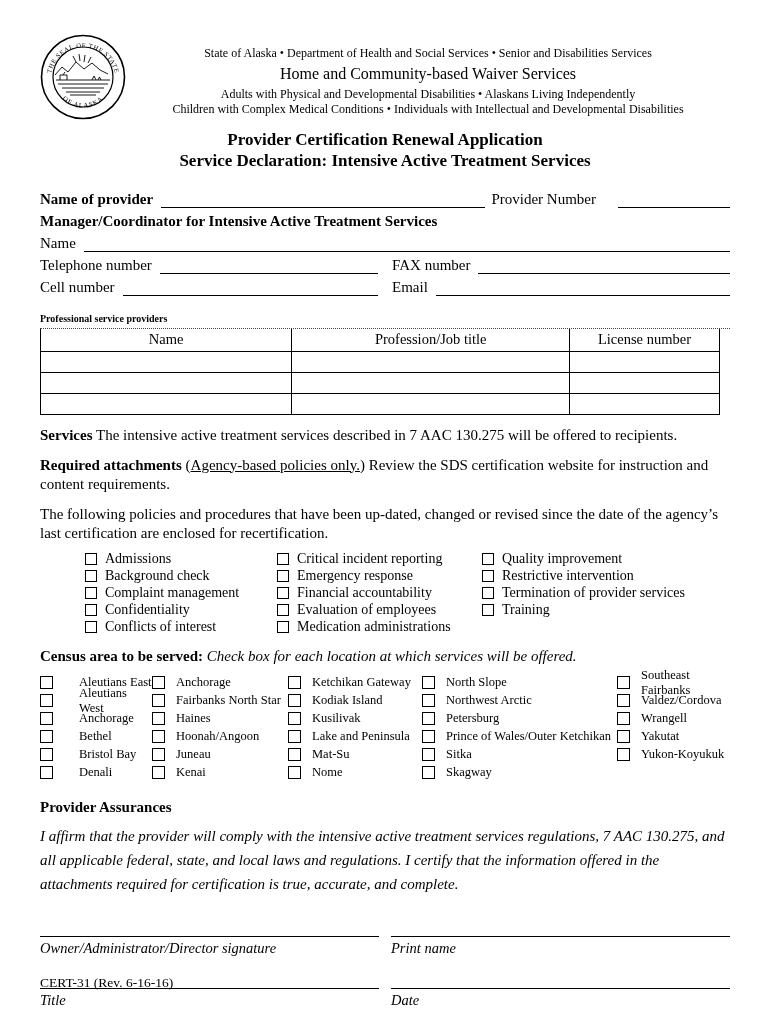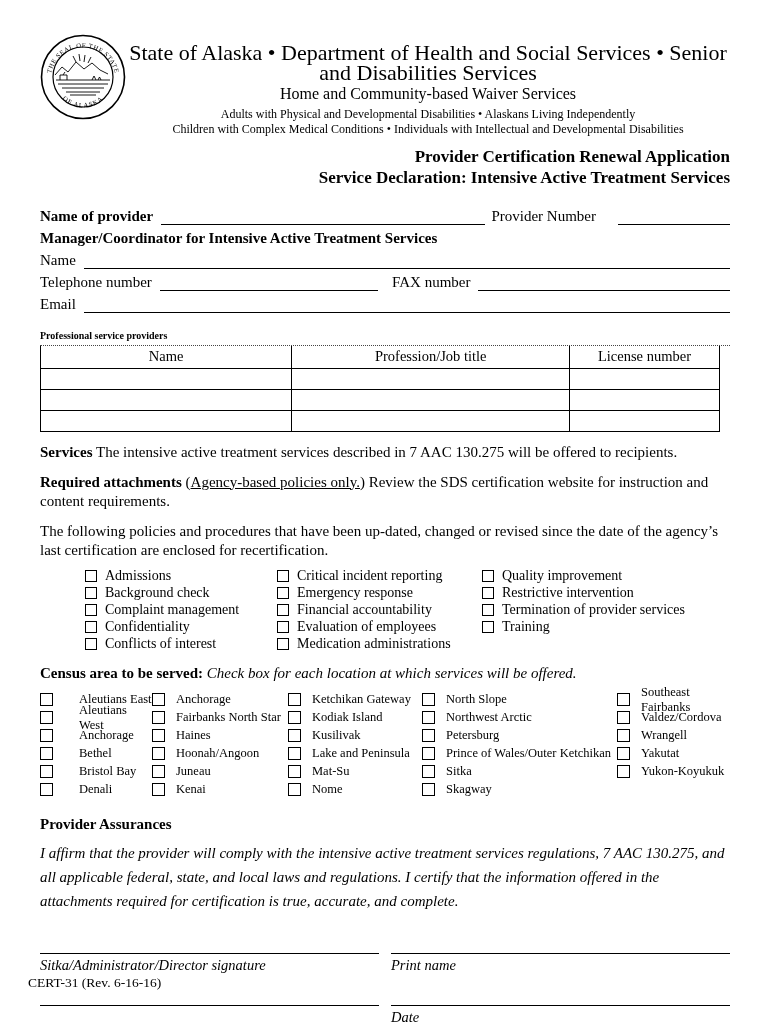--- a/index.html
+++ b/index.html
@@ -12,26 +12,26 @@
     color: #000;
     font-family: "Liberation Serif", serif;
     padding: 34px 40px 0 40px;
     overflow: hidden;
   }
 
   
   .hdr { display: flex; align-items: flex-start; }
   .seal { width: 86px; height: 86px; flex: none; }
   .hdr-text { flex: 1; text-align: center; padding-top: 9px; }
-  .h-line1 { font-size: 22px; line-height: 20px; }
+  .h-line1 { font-size: 12px; line-height: 20px; }
   .h-line2 { font-size: 16px; line-height: 21px; }
   .h-line3 { font-size: 12px; line-height: 15px; margin-top: 3px; }
   .h-line4 { font-size: 12px; line-height: 15px; font-family: Liberation Serif, serif; }
   .titles { text-align: center; margin-top: 9px; }
-  .title { font-size: 17px; font-weight: bold; line-height: 21px; text-align: right; }
+  .title { font-size: 17px; font-weight: bold; line-height: 21px; }
 
   
   .fields { margin-top: 15px; font-size: 15px; }
   .frow { display: flex; align-items: flex-end; height: 22px; }
   .frow .lbl { white-space: nowrap; padding-right: 8px; }
   .bold { font-weight: bold; }
   .fline { border-bottom: 1px solid #000; flex: 1; height: 17px; }
   .fline.fixed { flex: none; }
   .half { display: flex; flex: 1; align-items: flex-end; justify-content: center; }
   .half + .half { margin-left: 14px; }
@@ -67,21 +67,21 @@
 
   
   .sig-row { display: flex; }
   .sig-row.first { margin-top: 40px; }
   .sig-row.second { margin-top: 31px; }
   .sig-col { flex: 1; }
   .sig-col + .sig-col { margin-left: 12px; }
   .sig-line { border-bottom: 1px solid #000; height: 1px; }
   .sig-label { font-size: 14.5px; font-style: italic; margin-top: 3px; }
 
-  .footer { position: absolute; left: 28px; bottom: 33px; font-size: 13.5px; }
+  .footer { position: absolute; left: 40px; bottom: 33px; font-size: 13.5px; }
 </style>
 </head>
 <body>
 
 <div class="page">
 
   <div class="hdr">
     <svg class="seal" viewBox="0 0 86 86">
       <circle cx="43" cy="43" r="41.5" fill="#fff" stroke="#000" stroke-width="1.6"></circle>
       <circle cx="43" cy="43" r="30" fill="#fff" stroke="#000" stroke-width="1.2"></circle>
@@ -136,20 +136,24 @@
         <span class="lbl">Telephone number</span>
         <span class="fline"></span>
       </span>
       <span class="half">
         <span class="lbl">FAX number</span>
         <span class="fline"></span>
       </span>
     </div>
     <div class="frow">
       <span class="half">
+        <span class="lbl">Cell number</span>
+        <span class="fline"></span>
+      </span>
+      <span class="half">
         <span class="lbl">Email</span>
         <span class="fline"></span>
       </span>
     </div>
   </div>
 
   <div class="tbl-section">
     <div class="tbl-title">Professional service providers</div>
     <div class="tbl-wrap">
       <table class="ptable">
@@ -430,30 +434,31 @@
         </label>
       </div>
   </div>
 
   <div class="assur-head">Provider Assurances</div>
   <div class="assur-text">I affirm that the provider will comply with the intensive active treatment services regulations, 7 AAC 130.275, and all applicable federal, state, and local laws and regulations. I certify that the information offered in the attachments required for certification is true, accurate, and complete.</div>
 
   <div class="sig-row first">
     <div class="sig-col">
       <div class="sig-line"></div>
-      <div class="sig-label">Sitka/Administrator/Director signature</div>
+      <div class="sig-label">Owner/Administrator/Director signature</div>
     </div>
     <div class="sig-col">
       <div class="sig-line"></div>
       <div class="sig-label">Print name</div>
     </div>
   </div>
   <div class="sig-row second">
     <div class="sig-col">
       <div class="sig-line"></div>
+      <div class="sig-label">Title</div>
     </div>
     <div class="sig-col">
       <div class="sig-line"></div>
       <div class="sig-label">Date</div>
     </div>
   </div>
 
   <div class="footer">CERT-31 (Rev. 6-16-16)</div>
 
 </div>

